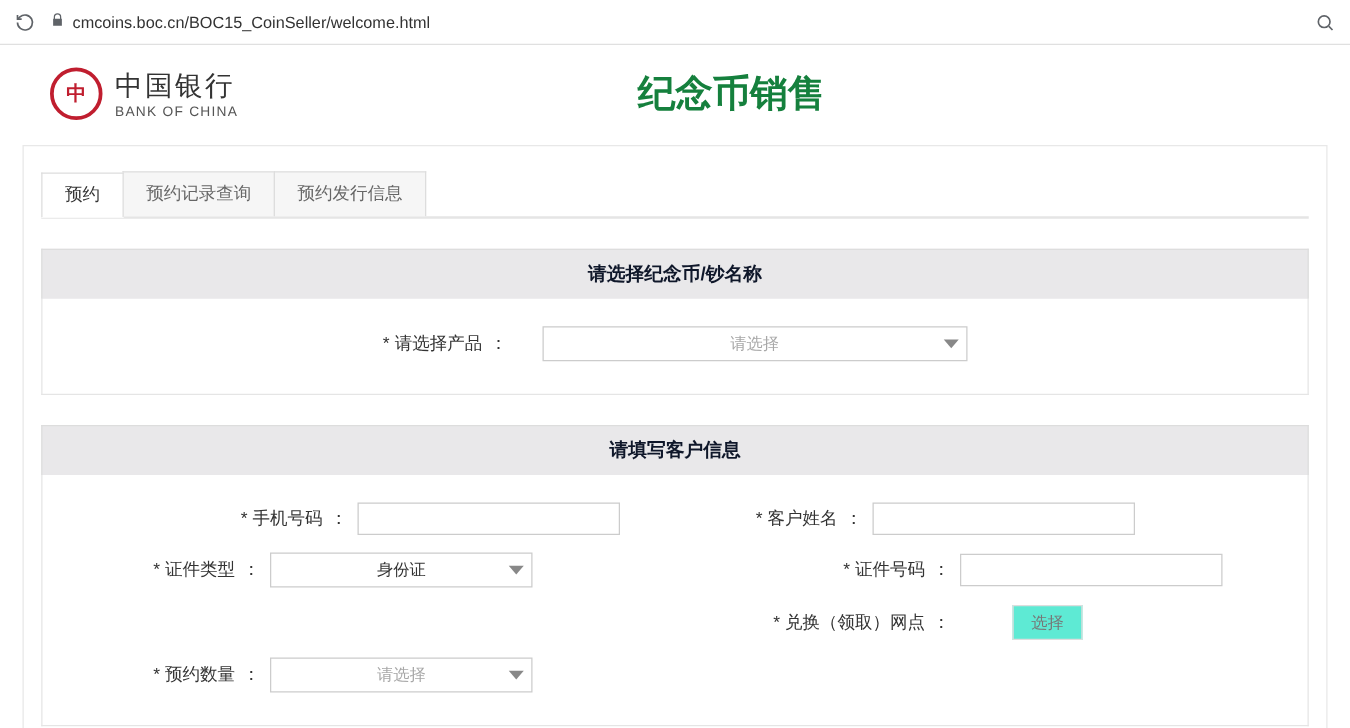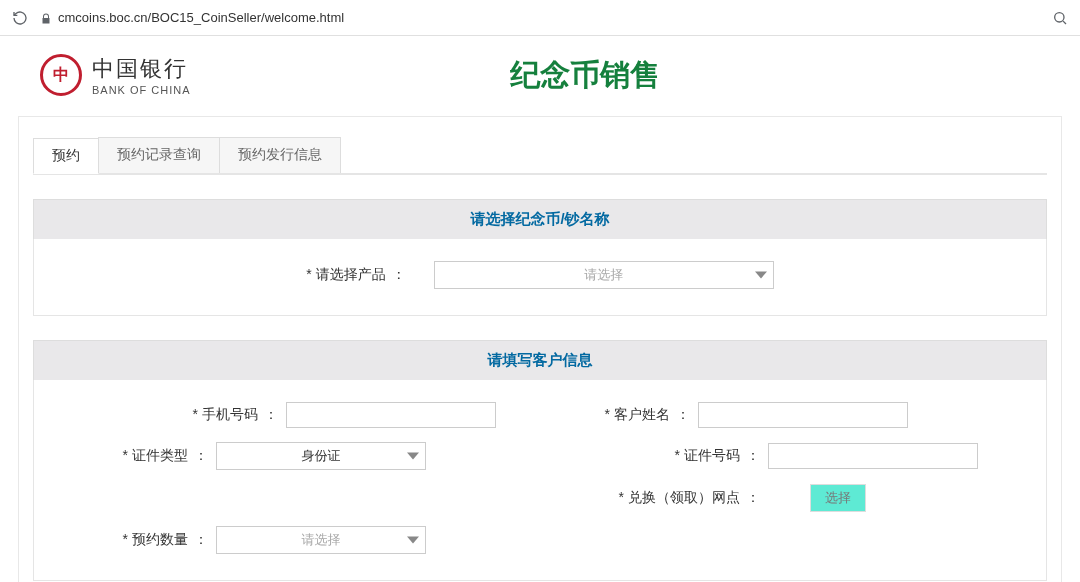--- a/index.html
+++ b/index.html
@@ -1,21 +1,21 @@
 <!DOCTYPE html>
 <html><head>
   <meta charset="utf-8">
   <style>
     * { box-sizing: border-box; margin: 0; padding: 0; }
     body { font-family: "Microsoft YaHei", Arial, sans-serif; background: #fff; color: #333; }
 
     .browser-bar { height: 36px; display: flex; align-items: center; padding: 0 12px; border-bottom: 1px solid #e0e0e0; gap: 12px; }
     .reload-icon { width: 16px; height: 16px; color: #5f6368; cursor: pointer; }
     .lock-icon { width: 12px; height: 12px; color: #5f6368; }
-    .url-area { flex: 1; display: flex; align-items: flex-end; gap: 6px; font-size: 13px; color: #5f6368; }
+    .url-area { flex: 1; display: flex; align-items: flex-start; gap: 6px; font-size: 13px; color: #5f6368; }
     .url-text { color: #333; font-size: 13px; }
     .search-right { width: 16px; height: 16px; color: #5f6368; }
 
     .page-wrap { width: 1060px; margin: 0 auto; }
 
     .header { display: flex; align-items: center; padding: 18px 30px 20px; }
     .logo-area { display: flex; align-items: center; gap: 10px; }
     .logo-circle { width: 42px; height: 42px; border: 3px solid #c01e2f; border-radius: 50%; position: relative; display:flex; align-items:center; justify-content:center; }
     .logo-inner { font-size: 16px; color: #c01e2f; font-weight: bold; }
     .logo-text { display: flex; flex-direction: column; }
@@ -23,21 +23,21 @@
     .logo-en { font-size: 11px; color: #555; letter-spacing: 1px; }
     .page-title { flex: 1; text-align: center; font-size: 30px; color: #15803d; font-weight: 700; margin-left: -60px; }
 
     .content-card { border: 1px solid #e8e8e8; padding: 20px 14px 40px; margin: 0 8px; }
 
     .tabs { display: flex; border-bottom: 2px solid #e5e5e5; }
     .tab { padding: 8px 18px; font-size: 14px; color: #666; border: 1px solid #ddd; border-bottom: none; background: #f6f6f6; cursor: pointer; margin-right: -1px; }
     .tab.active { background: #fff; color: #333; position: relative; top: 1px; border-bottom: 1px solid #fff; }
 
     .section { margin-top: 24px; }
-    .section-header { background: #e9e8ea; text-align: center; padding: 10px 0; font-size: 15px; font-weight: bold; color: #0369a1; border: 1px solid #ddd; border-bottom: none; }
+    .section-header { background: #e9e8ea; text-align: center; padding: 10px 0; font-size: 15px; font-weight: bold; color: #0f172a; border: 1px solid #ddd; border-bottom: none; }
     .section-body { border: 1px solid #e5e5e5; border-top: none; padding: 22px 24px 26px; }
 
     .form-row { display: flex; align-items: center; gap: 8px; }
     .form-row.center { justify-content: center; }
     .two-col { display: grid; grid-template-columns: 1fr 1fr; row-gap: 14px; }
 
     .label { font-size: 14px; color: #333; text-align: right; }
     .label .star { margin-right: 4px; }
     .label .colon { margin-left: 6px; }
     .product-label { width: auto; margin-right: 20px;}

